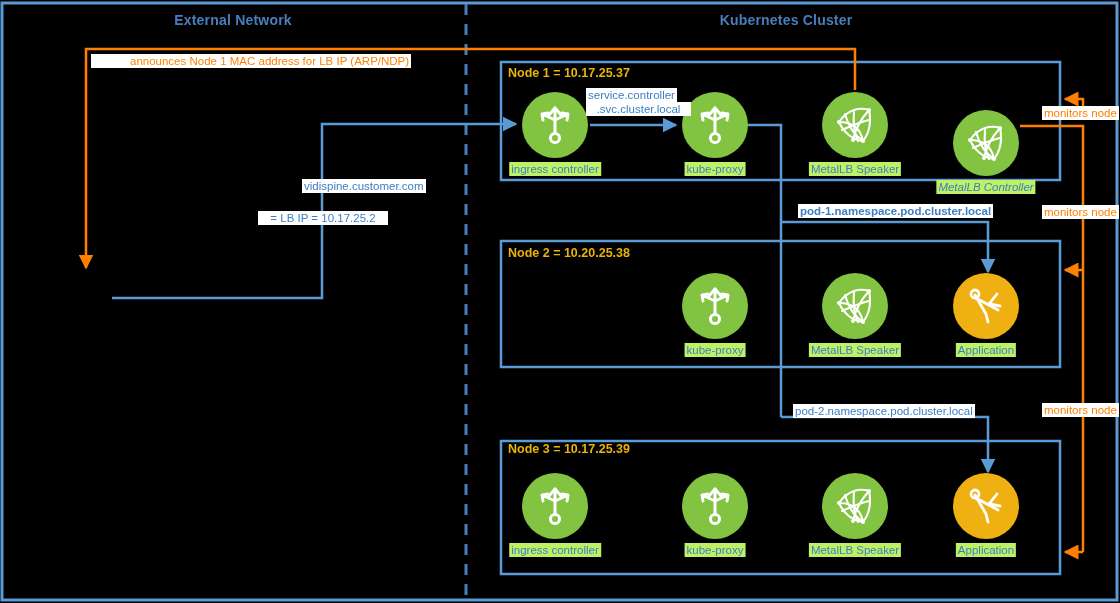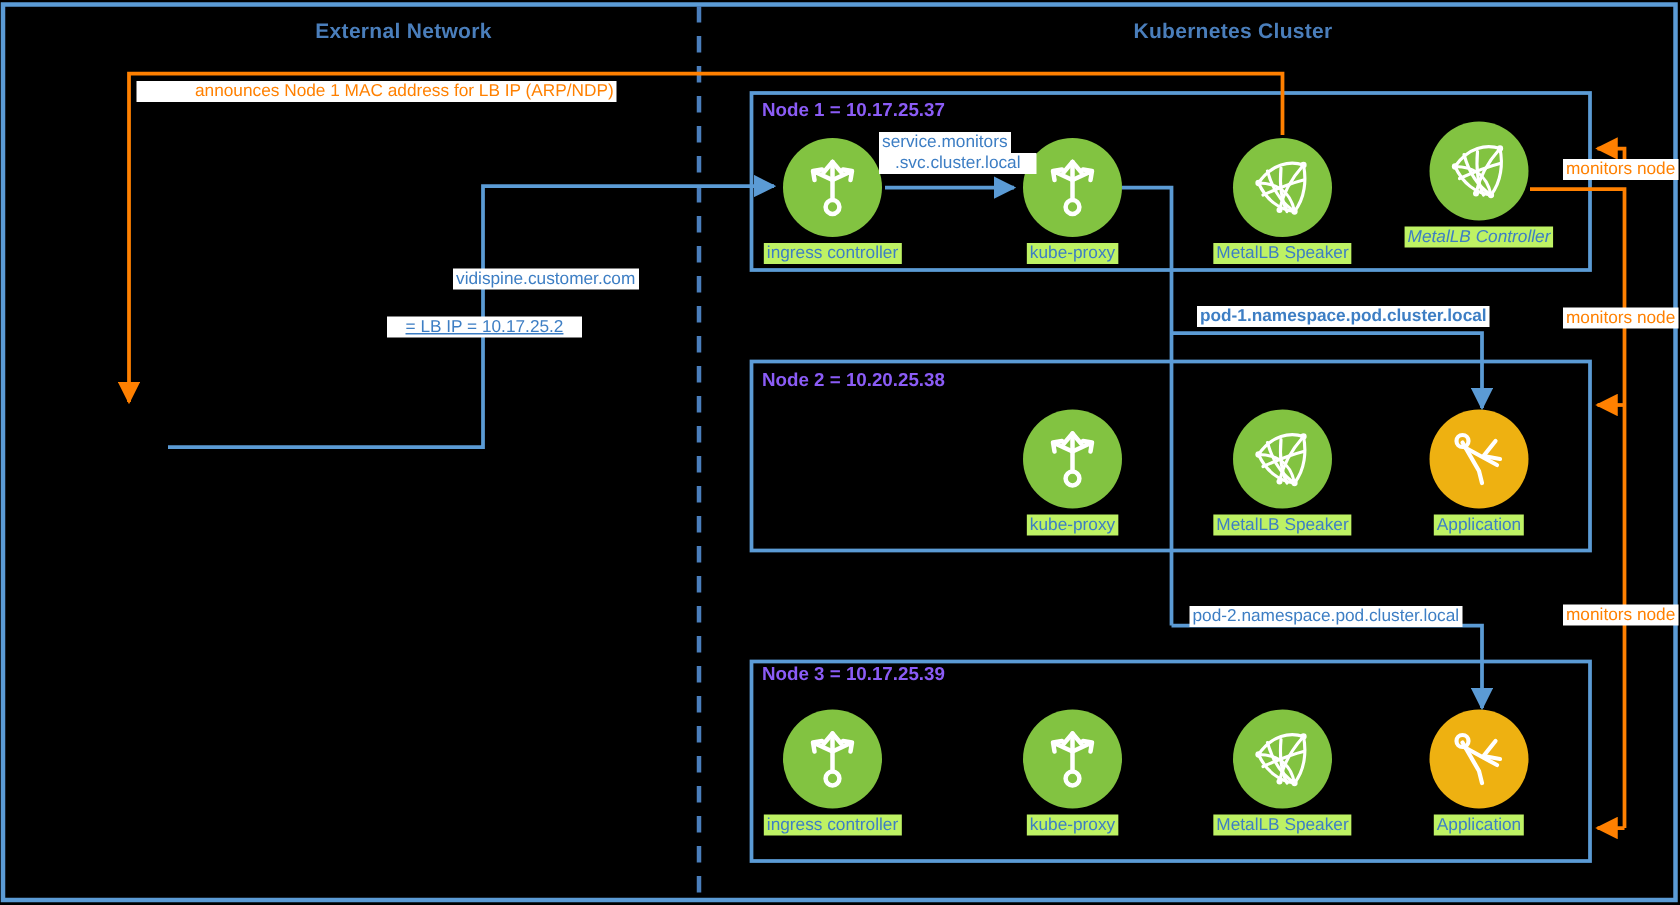--- a/index.html
+++ b/index.html
@@ -14,26 +14,25 @@
 
   
   .section-title{
     position:absolute;
     color:#4a7ebb;
     font-weight:bold;
     font-size:14px;
     letter-spacing:.2px;
     white-space:nowrap;
     transform:translateX(-50%);
-    margin-left:36px;
   }
   
   .node-title{
     position:absolute;
-    color:#8b5cf6;
+    color:#eab308;
     font-weight:bold;
     font-size:12.5px;
     white-space:nowrap;
   }
   
   .node{
     position:absolute;
     width:66px;height:66px;
     transform:translate(-50%,-50%);
   }
@@ -160,21 +159,21 @@
       <g fill="#ffffff">
         <circle cx="17" cy="30" r="2.1"></circle>
           <circle cx="47" cy="18" r="2.1"></circle>
         <circle cx="41" cy="49" r="2.1"></circle>
           <circle cx="31" cy="48" r="2"></circle>
       </g>
     </svg>
     <div class="node-label">MetalLB Speaker</div>
   </div>
 
-  <div class="node green" style="left:986px;top:114px;font-style:italic;">
+  <div class="node green" style="left:986px;top:143px;font-style:italic;">
     <div class="disc"></div>
     <svg viewBox="0 0 66 66">
       <g fill="none" stroke="#ffffff" stroke-width="2.1" stroke-linecap="round" stroke-linejoin="round">
         <path d="M17,30 C26,17 38,15 47,18 C49,28 48,40 41,49 C31,48 22,41 17,30 Z"></path>
         <path d="M47,18 C39,27 33,38 31,48"></path>
         <path d="M17,30 C27,30 38,34 41,49"></path>
         <path d="M32,20 C31,31 32,41 36,49"></path>
         <path d="M23,22 C26,33 32,43 41,49"></path>
         <path d="M20,38 C29,34 39,30 47,28"></path>
       </g>
@@ -294,23 +293,23 @@
         <path d="M44,21 L36,31 M36,31 L47,33"></path>
       </g>
       <circle cx="22" cy="21" r="4" fill="none" stroke="#ffffff" stroke-width="2.8"></circle>
     </svg>
     <div class="node-label">Application</div>
   </div>
 
   <div class="wire-label orange" style="left:91px;top:54px;padding-left:39px;">announces Node 1 MAC address for LB IP (ARP/NDP)</div>
 
   <div class="wire-label center" style="left:258px;top:179px;margin-left:44px;">vidispine.customer.com</div>
-  <div class="wire-label center" style="left:258px;top:211px;width:126px;text-decoration:underline;">= LB IP = 10.17.25.2</div>
-
-  <div class="wire-label center" style="left:586px;top:88px;">service.monitors</div>
+  <div class="wire-label center" style="left:258px;top:211px;width:126px;">= LB IP = 10.17.25.2</div>
+
+  <div class="wire-label center" style="left:586px;top:88px;">service.controller</div>
   <div class="wire-label center" style="left:586px;top:102px;width:101px;">.svc.cluster.local</div>
 
   <div class="wire-label" style="left:798px;top:204px;font-weight:bold;">pod-1.namespace.pod.cluster.local</div>
 
   <div class="wire-label" style="left:793px;top:404px;">pod-2.namespace.pod.cluster.local</div>
 
   <div class="wire-label orange" style="left:1042px;top:106px;">monitors node</div>
   <div class="wire-label orange" style="left:1042px;top:205px;">monitors node</div>
   <div class="wire-label orange" style="left:1042px;top:403px;">monitors node</div>
 

